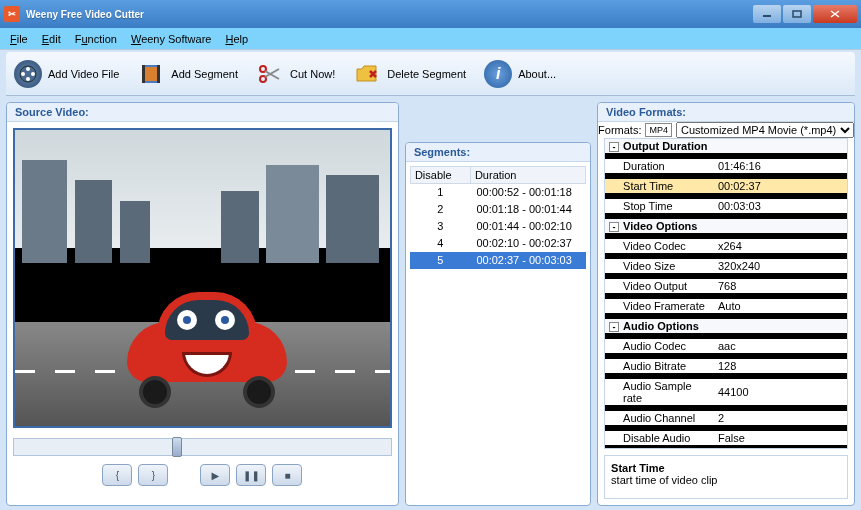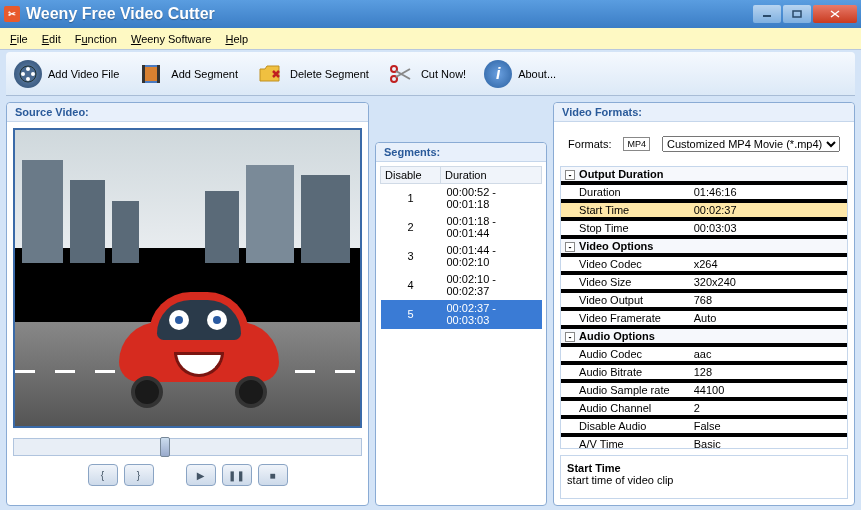--- a/index.html
+++ b/index.html
@@ -1,27 +1,27 @@
 <!DOCTYPE html>
 <html><head>
 <meta charset="utf-8">
 <style>
 * { box-sizing: border-box; margin: 0; padding: 0; font-family: Tahoma, Arial, sans-serif; font-size: 11px; }
 body { background: #d4e4f7; width: 861px; height: 510px; overflow: hidden; }
 
 .titlebar { height: 28px; background: linear-gradient(#5a9de0, #3b7dc5); display: flex; align-items: center; padding: 0 4px; color: #fff; }
 .titlebar .appicon { width: 16px; height: 16px; background: #e85a2c; border-radius: 2px; margin-right: 6px; display:flex;align-items:center;justify-content:center;font-size:9px;font-weight:bold; }
-.titlebar .title { flex: 1; font-weight: bold; font-size: 16px; text-shadow: 0 1px 1px rgba(0,0,0,.3); }
+.titlebar .title { flex: 1; font-weight: bold; font-size: 10px; text-shadow: 0 1px 1px rgba(0,0,0,.3); }
 .winbtns { display: flex; gap: 2px; }
 .winbtn { width: 28px; height: 18px; border-radius: 2px; display:flex;align-items:center;justify-content:center; cursor:pointer; }
 .winbtn.min { background: linear-gradient(#b8d4f0,#7fb0e0); }
 .winbtn.max { background: linear-gradient(#b8d4f0,#7fb0e0); }
 .winbtn.close { width: 44px; background: linear-gradient(#e87b6a,#c93a1f); }
 
-.menubar { height: 22px; background: #fef9c3; border-bottom: 1px solid #b8c8dc; display:flex; align-items:center; padding: 0 4px; gap: 2px; }
+.menubar { height: 22px; background: #7dd3fc; border-bottom: 1px solid #b8c8dc; display:flex; align-items:center; padding: 0 4px; gap: 2px; }
 .menubar span { padding: 2px 6px; cursor: pointer; }
 .menubar span u { text-decoration: underline; }
 
 .toolbar { height: 44px; background: linear-gradient(#f5f9fe,#dce9f7); border-bottom: 1px solid #a8bcd6; display:flex; align-items:center; padding: 0 8px; gap: 18px; margin: 2px 6px 0 6px; border-radius: 4px 4px 0 0; }
 .toolbtn { display:flex; align-items:center; gap: 6px; cursor: pointer; }
 .toolicon { width: 28px; height: 28px; border-radius: 50%; display:flex;align-items:center;justify-content:center; }
 
 .content { display:flex; gap: 6px; padding: 6px; height: calc(100% - 94px); }
 .panel { background: #fff; border: 1px solid #8aabd4; border-radius: 4px; display:flex; flex-direction:column; }
 .panel-header { background: #e8f0fb; padding: 3px 8px; color: #2a5a9a; font-weight: bold; border-bottom: 1px solid #c5d6eb; border-radius: 4px 4px 0 0; }
@@ -54,27 +54,27 @@
 .ctrl { width:30px; height:22px; background: linear-gradient(#f0f4fa,#cddaea); border:1px solid #8aa4c4; border-radius:4px; display:flex;align-items:center;justify-content:center; cursor:pointer; color:#456; font-size:10px; }
 .ctrlgap { width:20px; }
 
 .segtable { flex:1; margin:4px; overflow:auto; }
 .segtable table { width:100%; border-collapse:collapse; }
 .segtable th { background:#f0f4fa; border:1px solid #d0dae6; padding:2px 4px; text-align:left; font-weight:normal; }
 .segtable td { padding:2px 6px; border-bottom:1px solid transparent; }
 .segtable tr.sel td { background:#3a7bd5; color:#fff; }
 .segtable td.num { text-align:center; width:60px; }
 
-.formatsel { display:flex; align-items:center; gap:12px; padding:14px; }
+.formatsel { display:flex; align-items:center; gap:4px; padding:0; }
 .formatsel select { flex:1; font-size:11px; }
 .fmtbadge { border:1px solid #888; padding:1px 3px; font-size:9px; background:#fff; }
 
 .proptable { margin:0 6px; border:1px solid #c5d6eb; flex:1; overflow:auto; }
 .proptable table { width:100%; border-collapse:collapse; }
-.proptable td { padding:1px 4px; border-bottom:4px solid #000000;margin-top:7px; }
+.proptable td { padding:1px 4px; border-bottom:6px solid #000000;margin-top:7px; }
 .proptable tr.section td { font-weight:bold; background:#f6f8fc; }
 .proptable tr.sel td { background:#ffe8a8; }
 .proptable td.key { width:45%; padding-left:18px; }
 .proptable tr.section td.key { padding-left:4px; }
 .proptable .toggle { display:inline-block; width:10px; height:10px; border:1px solid #888; text-align:center; line-height:8px; font-size:9px; margin-right:4px; background:#fff; }
 
 .hint { margin:6px; border:1px solid #c5d6eb; padding:6px; height:44px; }
 .hint .ht { font-weight:bold; }
 </style>
 </head>
@@ -130,35 +130,35 @@
           <rect x="6" y="6" width="14" height="14" fill="#d88030"></rect>
           <rect x="4" y="4" width="3" height="18" fill="#333"></rect>
           <rect x="19" y="4" width="3" height="18" fill="#333"></rect>
         </svg>
       </div>
     <span>Add Segment</span>
   </div>
   <div class="toolbtn">
     <div class="toolicon">
         <svg width="26" height="26">
-          <path d="M3 8 L8 8 L10 5 L22 5 L22 20 L3 20 Z" fill="#f0c040" stroke="#c09020"></path>
-          <path d="M16 10 L22 16 M22 10 L16 16" stroke="#c02020" stroke-width="2.5"></path>
-        </svg>
-      </div>
-    <span>Delete Segment</span>
-  </div>
-  <div class="toolbtn">
-    <div class="toolicon">
-        <svg width="26" height="26">
           <circle cx="6" cy="8" r="3" fill="none" stroke="#c02020" stroke-width="2"></circle>
           <circle cx="6" cy="18" r="3" fill="none" stroke="#c02020" stroke-width="2"></circle>
           <path d="M8 10 L22 18 M8 16 L22 8" stroke="#888" stroke-width="2"></path>
         </svg>
       </div>
     <span>Cut Now!</span>
+  </div>
+  <div class="toolbtn">
+    <div class="toolicon">
+        <svg width="26" height="26">
+          <path d="M3 8 L8 8 L10 5 L22 5 L22 20 L3 20 Z" fill="#f0c040" stroke="#c09020"></path>
+          <path d="M16 10 L22 16 M22 10 L16 16" stroke="#c02020" stroke-width="2.5"></path>
+        </svg>
+      </div>
+    <span>Delete Segment</span>
   </div>
   <div class="toolbtn">
     <div class="toolicon" style="background:radial-gradient(#6aa0e0,#2a60a0)">
         <span style="color:#fff;font-weight:bold;font-size:16px;font-style:italic">i</span>
       </div>
     <span>About...</span>
   </div>
 </div>
 
 <div class="content">

